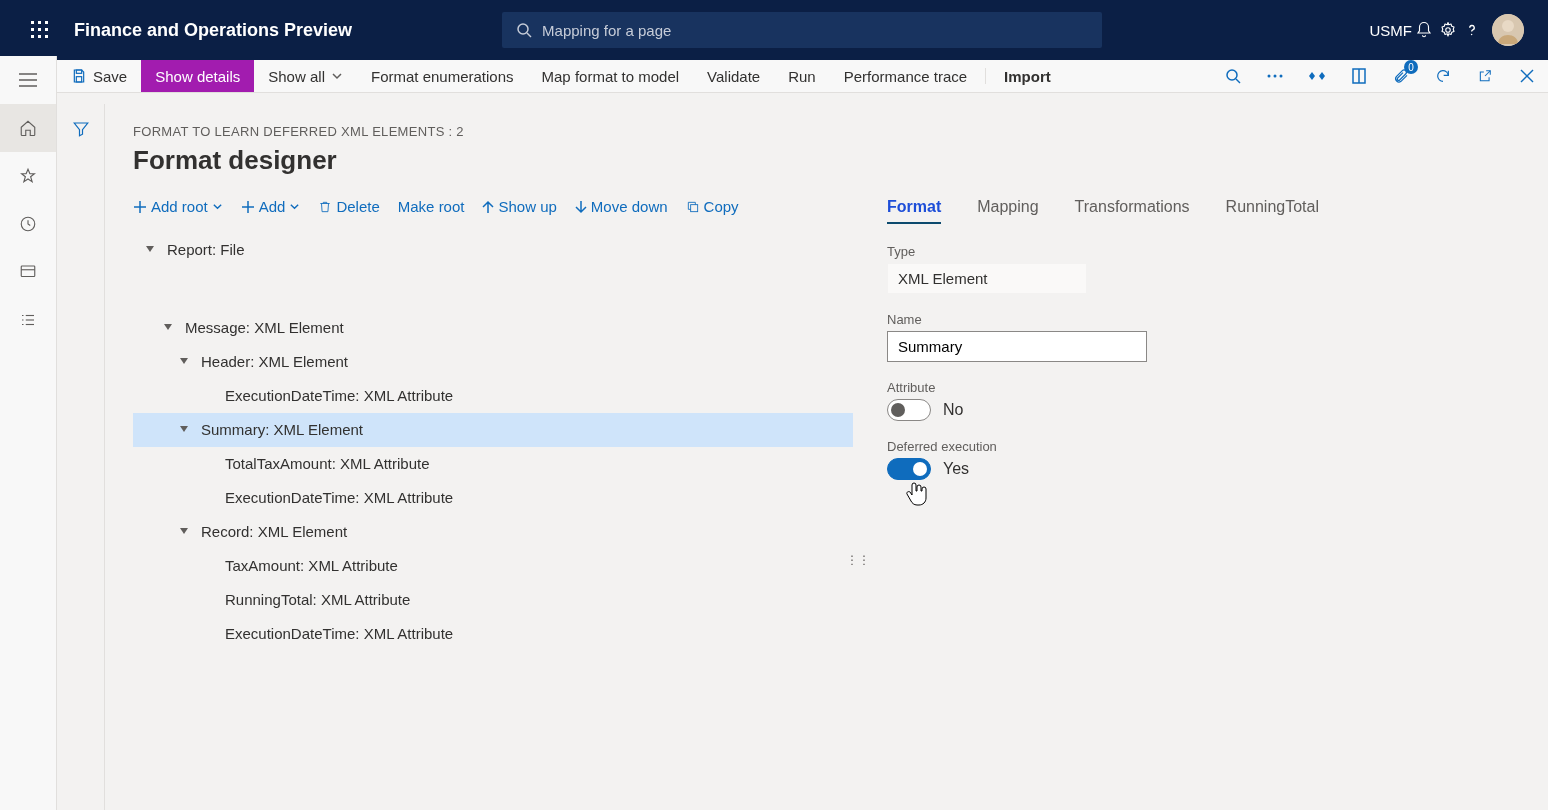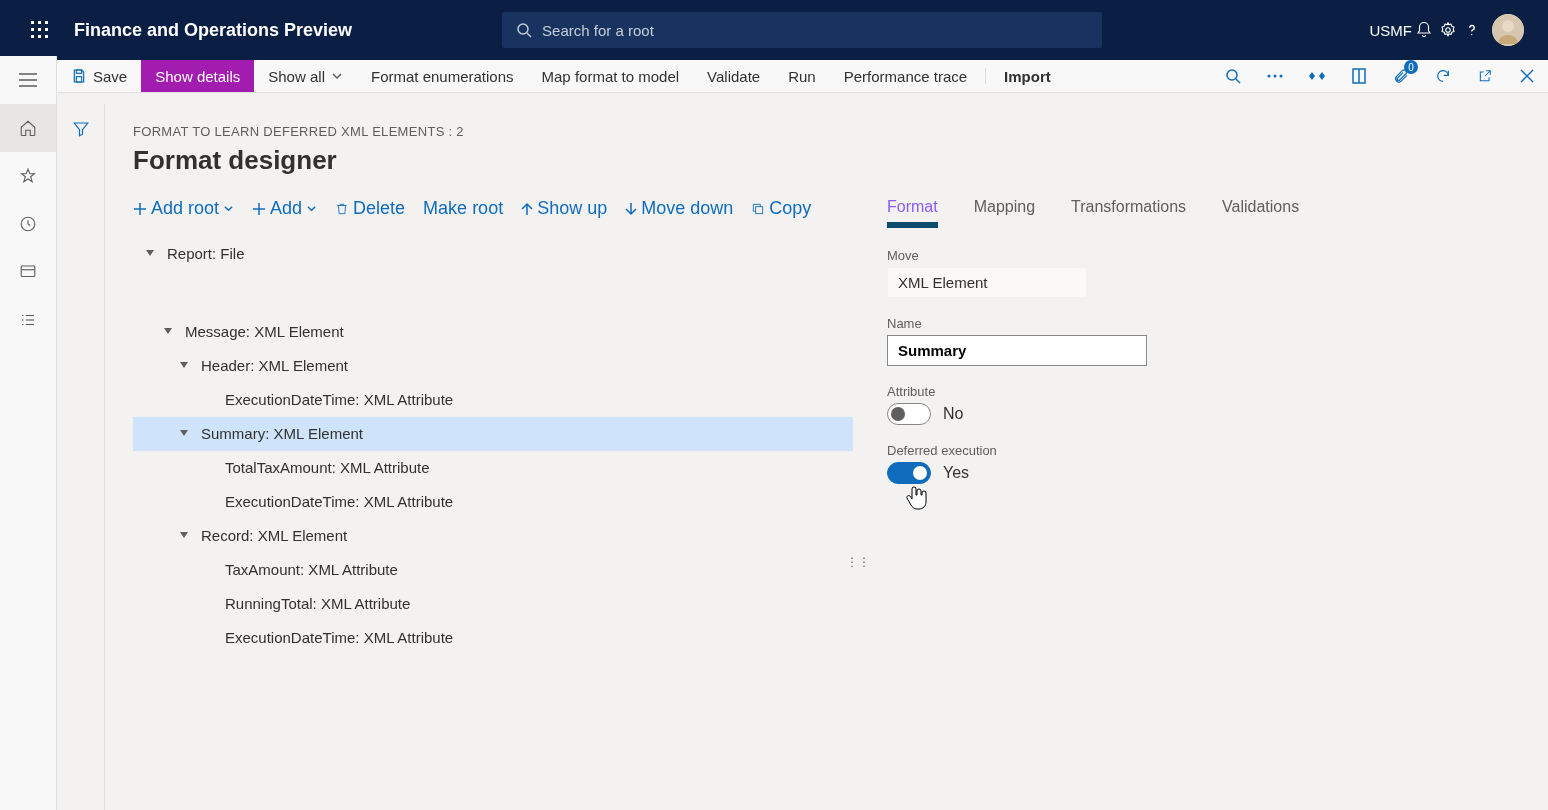--- a/index.html
+++ b/index.html
@@ -34,21 +34,21 @@
 
 
 .main { position: absolute; top: 104px; left: 57px; right: 0; bottom: 0; display: flex; }
 .filter-col { width: 48px; border-right: 1px solid #e1dfdd; display: flex; justify-content: center; padding-top: 16px; background: #f3f2f1; }
 .filter-col svg { color: #0f6cbd; cursor: pointer; }
 .content { flex: 1; padding: 20px 28px; background: #f3f2f1; overflow: auto; }
 .crumbs { font-size: 13px; color: #605e5c; letter-spacing: .3px; margin-bottom: 6px; }
 .page-title { font-size: 26px; font-weight: 600; color: #323130; margin-bottom: 22px; }
 
 
-.tree-toolbar { display: flex; align-items: center; gap: 18px; margin-bottom: 18px; font-size: 18px; color: #0f6cbd; }
+.tree-toolbar { display: flex; align-items: center; gap: 18px; margin-bottom: 18px; font-size: 15px; color: #0f6cbd; }
 .tree-toolbar .tbtn { display: flex; align-items: center; gap: 4px; cursor: pointer; }
 .tree-toolbar .tbtn svg { flex-shrink: 0; }
 
 .layout-row { display: flex; gap: 0; }
 .tree-panel { flex: 0 0 720px; }
 .props-panel { flex: 1; padding-left: 24px; position: relative; }
 .splitter { width: 10px; display:flex; align-items:center; justify-content:center; color:#605e5c; font-size:12px; user-select:none; padding-top: 270px;}
 
 
 .tree { font-size: 15px; line-height: 34px; color: #323130; }
@@ -58,27 +58,27 @@
 .tree-node.selected { background: #cfe4fa; }
 .indent-0 { padding-left: 10px; }
 .indent-1 { padding-left: 28px; margin-top: 44px; }
 .indent-2 { padding-left: 44px; }
 .indent-3 { padding-left: 64px; }
 .indent-3.noicon { padding-left: 82px; }
 
 
 .tabs { display: flex; gap: 36px; margin-bottom: 20px; font-size: 16px; color: #605e5c; }
 .tabs .tab { cursor: pointer; padding-bottom: 6px; }
-.tabs .tab.active { color: #8b5cf6; font-weight: 400; border-bottom: 6px solid #0c4a6e; }
+.tabs .tab.active { color: #1d4ed8; font-weight: 700; border-bottom: 2px solid #0c4a6e; }
 
 
 .field-label { font-size: 13px; color: #605e5c; margin-bottom: 4px; }
 .field-block { margin-bottom: 18px; }
 .readonly-val { background: #faf9f8; border: 1px solid #f3f2f1; padding: 6px 10px; width: 200px; font-size: 15px; }
-.text-input { background: #fff; border: 1px solid #8a8886; padding: 6px 10px; width: 260px; font-size: 15px; font-weight: bold; }
+.text-input { background: #fff; border: 1px solid #8a8886; padding: 6px 10px; width: 260px; font-size: 15px; }
 .toggle-row { display: flex; align-items: center; gap: 12px; }
 .toggle { width: 44px; height: 22px; border-radius: 11px; border: 1px solid #8a8886; position: relative; background: #fff; cursor: pointer; }
 .toggle .knob { width: 14px; height: 14px; border-radius: 50%; background: #605e5c; position: absolute; top: 3px; left: 3px; }
 .toggle.on { background: #0f6cbd; border-color: #0f6cbd; }
 .toggle.on .knob { background: #fff; left: auto; right: 3px; }
 .toggle-text { font-size: 16px; }
 .cursor-hand { position: absolute; left: 24px; top: 252px; pointer-events:none; }
 </style>
 </head>
 <body>
@@ -96,21 +96,21 @@
         <rect x="7" y="14" width="3" height="3"></rect>
         <rect x="14" y="14" width="3" height="3"></rect>
       </svg>
   </div>
   <div class="app-title">Finance and Operations Preview</div>
   <div class="search-box">
     <svg width="16" height="16" viewBox="0 0 16 16" fill="none" stroke="#c6ccd8" stroke-width="1.5">
         <circle cx="7" cy="7" r="5"></circle>
         <line x1="11" y1="11" x2="15" y2="15"></line>
       </svg>
-    <span>Search for a root</span>
+    <span>Mapping for a page</span>
   </div>
   <div class="top-right">
     <span class="top-right-label">USMF</span>
     <span class="icon-btn">
         <svg width="18" height="18" viewBox="0 0 24 24" fill="none" stroke="#fff" stroke-width="1.5">
           <path d="M6 8a6 6 0 1 1 12 0v5l2 3H4l2-3V8z"></path>
           <path d="M10 19a2 2 0 0 0 4 0"></path>
         </svg>
       </span>
     <span class="icon-btn">
@@ -392,25 +392,25 @@
           </div>
       </div>
 
       <div class="splitter">⋮⋮</div>
 
       <div class="props-panel">
         <div class="tabs">
           <div class="tab active">Format</div>
           <div class="tab">Mapping</div>
           <div class="tab">Transformations</div>
-          <div class="tab">Validations</div>
+          <div class="tab">RunningTotal</div>
         </div>
 
         <div class="field-block">
-          <div class="field-label">Move</div>
+          <div class="field-label">Type</div>
           <div class="readonly-val">XML Element</div>
         </div>
         <div class="field-block">
           <div class="field-label">Name</div>
           <input class="text-input" value="Summary" style="">
         </div>
         <div class="field-block">
           <div class="field-label">Attribute</div>
           <div class="toggle-row">
             <div class="toggle">

